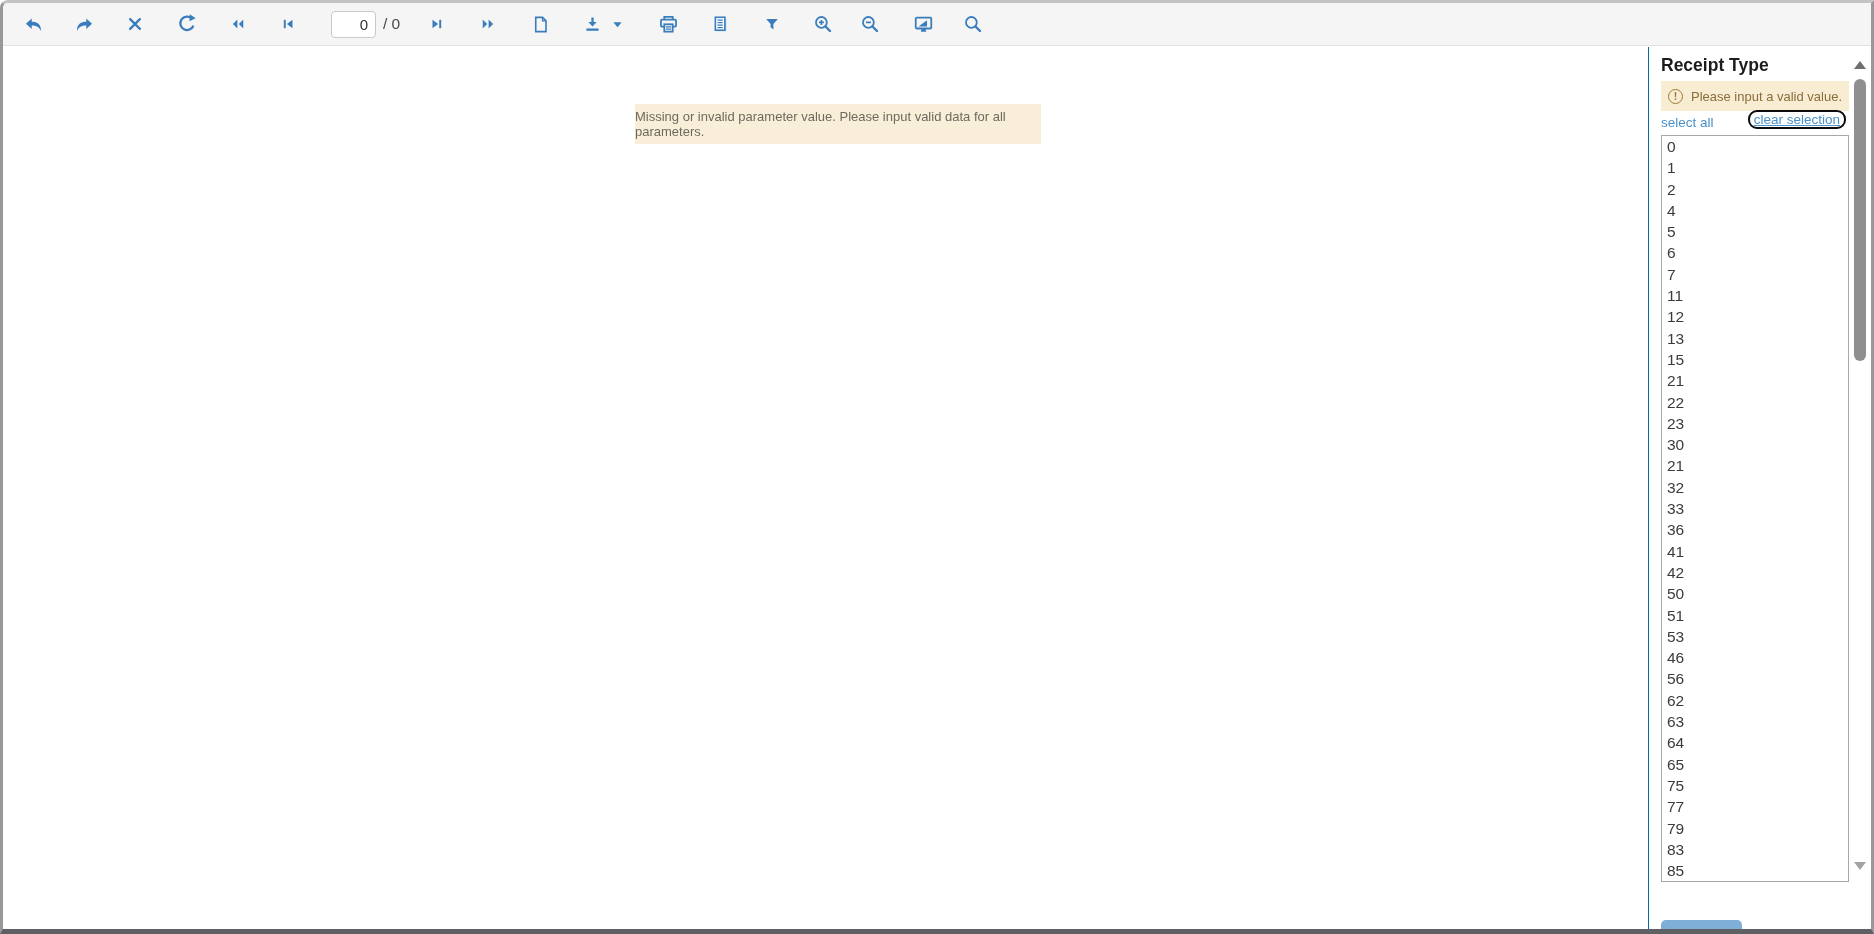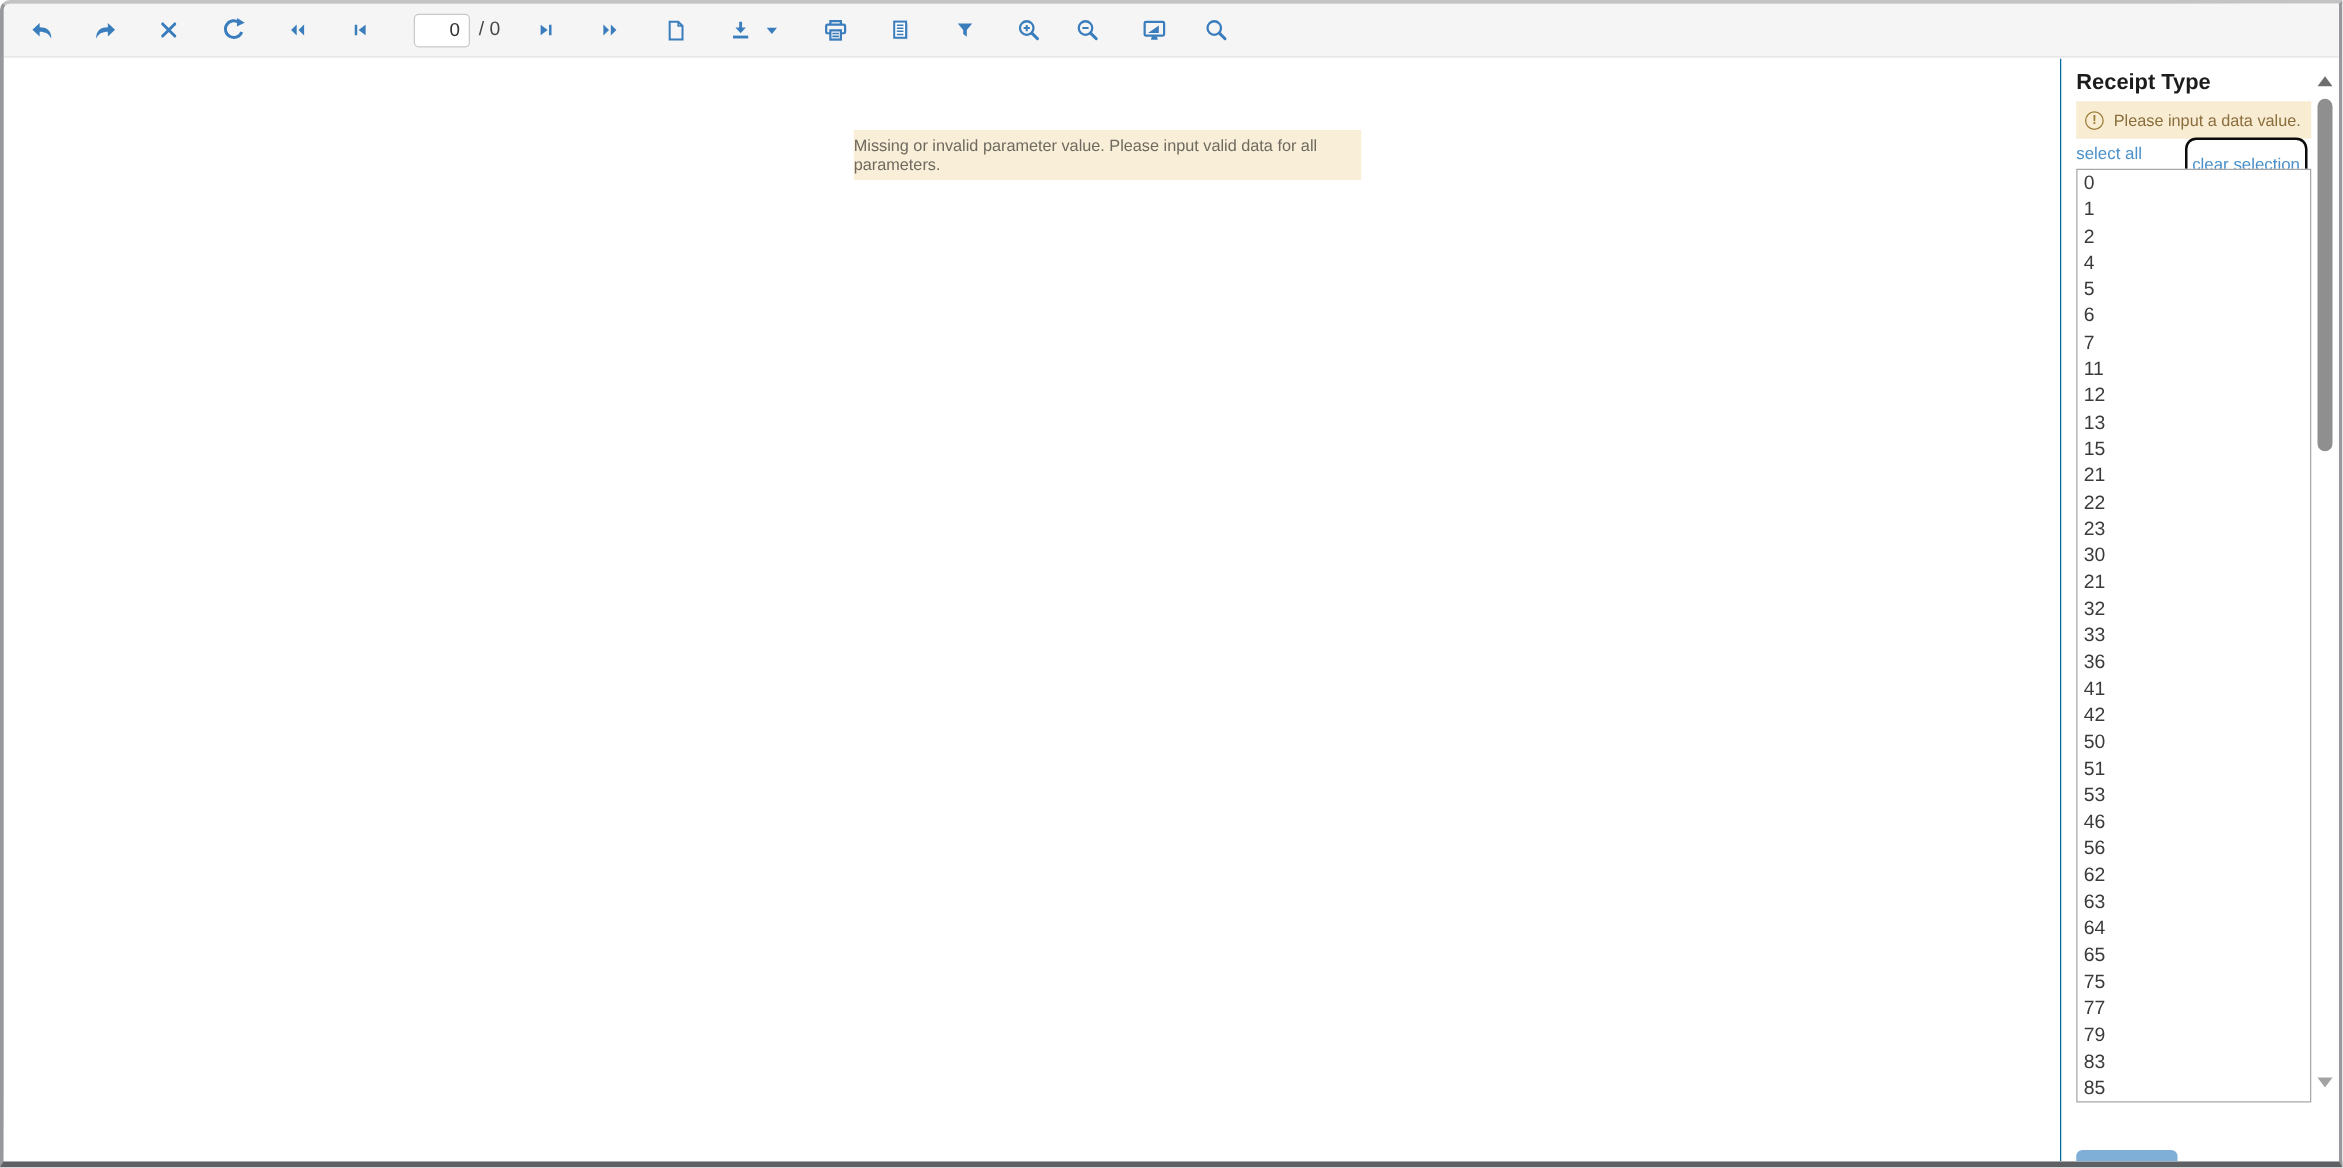--- a/index.html
+++ b/index.html
@@ -19,21 +19,21 @@
   .tb-btn svg { display: block; }
   .page-input { position: absolute; left: 328px; top: 8px; width: 45px; height: 27px;
     border: 1px solid #c9c9c9; border-radius: 4px; background: #fff; text-align: right;
     padding-right: 7px; font-size: 15px; color: #333; font-family: "Liberation Sans", sans-serif; }
   .page-sep { position: absolute; left: 380px; top: 12px; font-size: 15.5px; color: #474747; }
 
   
   .main-area { position: absolute; left: 0; top: 44px; right: 223px; bottom: 0; background: #fff; }
   .main-warning { position: absolute; left: 632px; top: 57px; width: 406px; height: 40px;
     background: var(--warning-bg, #f9eed8); color: var(--main-warning-text, #6e6a5f);
-    font-size: 13px; display: flex; align-items: center; justify-content: center; margin-left: 48px; }
+    font-size: 13px; display: flex; align-items: center; justify-content: center; }
 
   
   .splitter-handle { position: absolute; left: 1646px; top: 477px; width: 4px; height: 17px;
     background: #242424; cursor: col-resize; }
 
   
   .panel { position: absolute; left: 1645px; top: 44px; right: 0; bottom: 0;
     background: #fff; border-left: 1px solid #0369a1; }
   .panel-title { position: absolute; left: 12px; top: 8px; font-size: 17.5px;
     font-weight: bold; color: #1c1c1c; }
@@ -42,21 +42,21 @@
     padding-left: 7px; }
   .warn-icon { width: 15px; height: 15px; border: 1.6px solid #9a7b35; border-radius: 50%;
     color: #9a7b35; font-size: 10.5px; font-weight: bold; line-height: 12px;
     display: flex; align-items: center; justify-content: center; flex: 0 0 auto; }
   .panel-warning-text { margin-left: 8px; font-size: 13px; color: var(--warning-text, #8a6d3b); }
 
   .select-all { position: absolute; left: 12px; top: 68px; font-size: 13.5px;
     color: var(--link-blue, #4a90c9); text-decoration: none; cursor: pointer; }
   .clear-selection { position: absolute; right: 25px; top: 63px; font-size: 13.5px;
     color: var(--link-blue, #4a90c9); text-decoration: underline; cursor: pointer;
-    border: 2px solid #0b0b0b; border-radius: 9px; padding: 12px 4px; }
+    border: 2px solid #0b0b0b; border-radius: 9px; padding: 0 4px; }
 
   .listbox { position: absolute; left: 12px; top: 88px; width: 188px; height: 747px;
     border: 1px solid #a8a8a8; background: #fff; overflow: hidden; }
   .list-option { height: 21.3px; line-height: 21.3px; padding-left: 5px;
     font-size: 15.5px; color: #3b3b3b; cursor: default; }
 
   .preview-btn { position: absolute; left: 12px; top: 845px; width: 81px; height: 32px;
     background: var(--preview-button-bg, #7fafd7); color: #fff; font-size: 15px;
     border: none; border-radius: 5px; cursor: pointer; font-family: "Liberation Sans", sans-serif; margin-top: 28px; }
 
@@ -251,21 +251,21 @@
   </div>
 
   <div class="splitter-handle"></div>
 
   <div class="panel">
 
     <div class="panel-title">Receipt Type</div>
 
     <div class="panel-warning">
       <span class="warn-icon">!</span>
-      <span class="panel-warning-text">Please input a data value.</span>
+      <span class="panel-warning-text">Please input a valid value.</span>
     </div>
 
     <a class="select-all">select all</a>
     <a class="clear-selection">clear selection</a>
 
     <div class="listbox">
         <div class="list-option">0</div>
         <div class="list-option">1</div>
         <div class="list-option">2</div>
         <div class="list-option">4</div>

